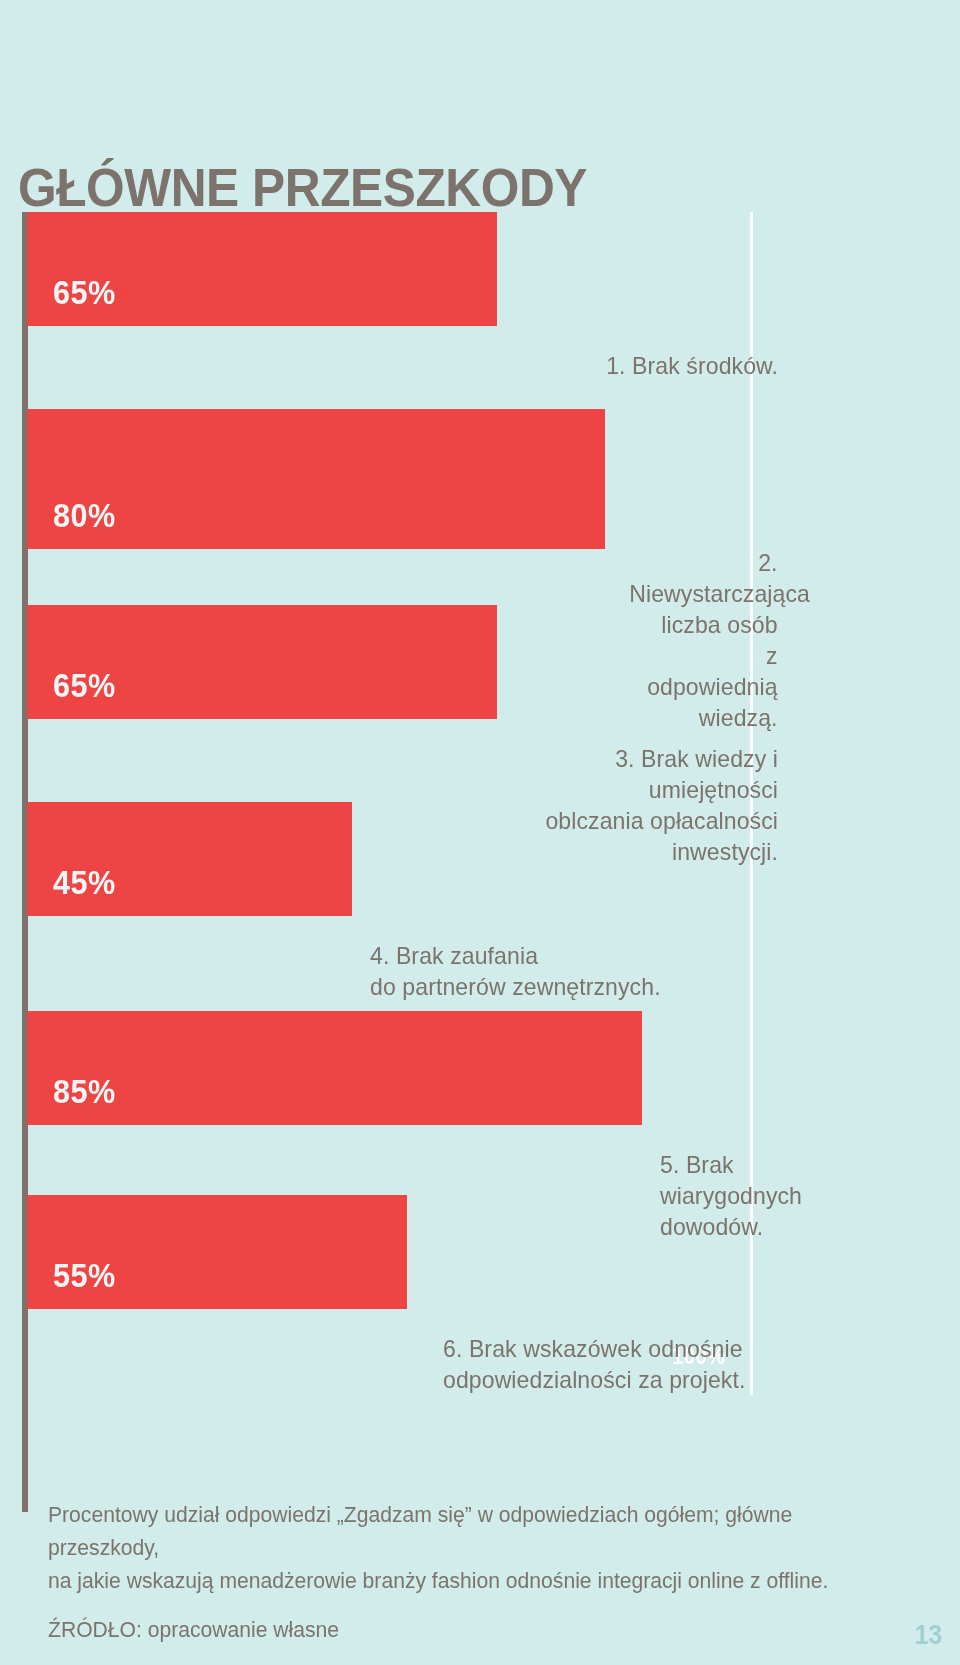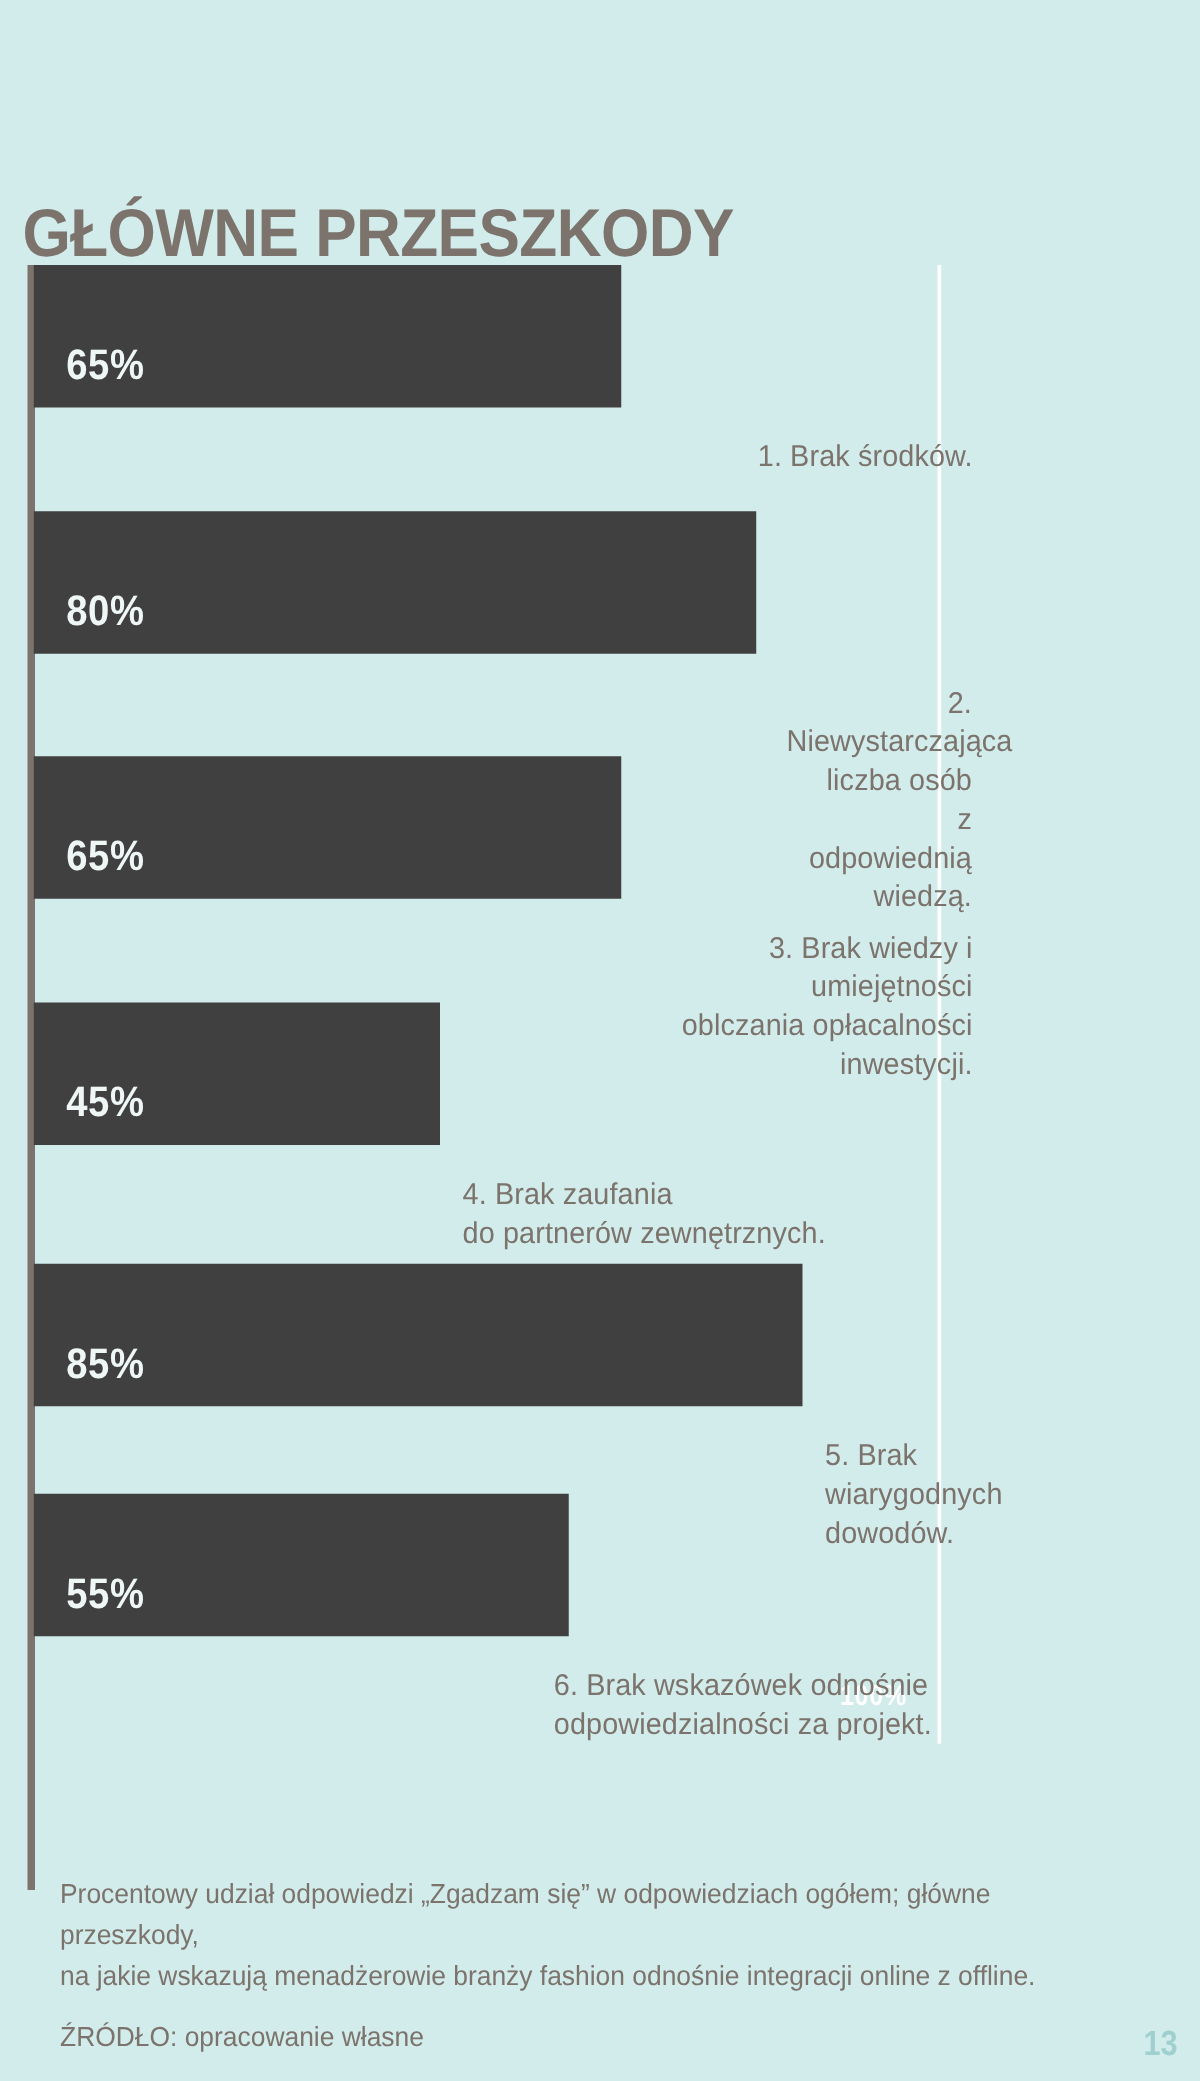--- a/index.html
+++ b/index.html
@@ -60,21 +60,21 @@
   
   .plot {
     position:absolute;
     left:27px; top:212px;
     width:723px; height:1180px;
   }
   .row { position:absolute; left:0; width:100%; }
   .bar {
     position:absolute; left:0; top:0;
     height:100%;
-    background:#404040;
+    background:#ef4444;
   }
   .bar-value {
     position:absolute;
     left:26px; bottom:14px;
     color:#eef7f6;
     font-size:34px;
     font-weight:700;
     font-family:"Liberation Sans Narrow","Liberation Sans", sans-serif;
     transform:scaleX(0.9);
     transform-origin:left bottom;
@@ -132,21 +132,21 @@
   <div class="gridline-100-label">100%</div>
 
   <div class="plot" id="plot">
       <div class="row" style="top: 0px; height: 196.667px;">
         <div class="bar" style="width: 469.95px; height: 114px;">
           <span class="bar-value">65%</span>
         </div>
         <div class="bar-label right" style="top: 138px; right: -28px; width: 263.05px;">1. Brak środków.</div>
       </div>
       <div class="row" style="top: 196.667px; height: 196.667px;">
-        <div class="bar" style="width: 578.4px; height: 114px;">
+        <div class="bar" style="width: 578.4px; height: 140px;">
           <span class="bar-value">80%</span>
         </div>
         <div class="bar-label right" style="top: 138px; right: -28px; width: 154.6px;">2. Niewystarczająca liczba osób
 z odpowiednią wiedzą.</div>
       </div>
       <div class="row" style="top: 393.333px; height: 196.667px;">
         <div class="bar" style="width: 469.95px; height: 114px;">
           <span class="bar-value">65%</span>
         </div>
         <div class="bar-label right" style="top: 138px; right: -28px; width: 263.05px;">3. Brak wiedzy i umiejętności
@@ -160,21 +160,21 @@
 do partnerów zewnętrznych.</div>
       </div>
       <div class="row" style="top: 786.667px; height: 196.667px; margin-top: 12px;">
         <div class="bar" style="width: 614.55px; height: 114px;">
           <span class="bar-value">85%</span>
         </div>
         <div class="bar-label left" style="top: 138px; left: 632.55px; width: 148.45px;">5. Brak wiarygodnych
 dowodów.</div>
       </div>
       <div class="row" style="top: 983.333px; height: 196.667px;">
-        <div class="bar" style="width: 428px; height: 114px;">
+        <div class="bar" style="width: 380px; height: 114px;">
           <span class="bar-value">55%</span>
         </div>
         <div class="bar-label left" style="top: 138px; left: 415.65px; width: 365.35px;">6. Brak wskazówek odnośnie
 odpowiedzialności za projekt.</div>
       </div>
     </div>
 
   <div class="footer">
     <div class="note">Procentowy udział odpowiedzi „Zgadzam się” w odpowiedziach ogółem; główne przeszkody,
 na jakie wskazują menadżerowie branży fashion odnośnie integracji online z offline.</div>

